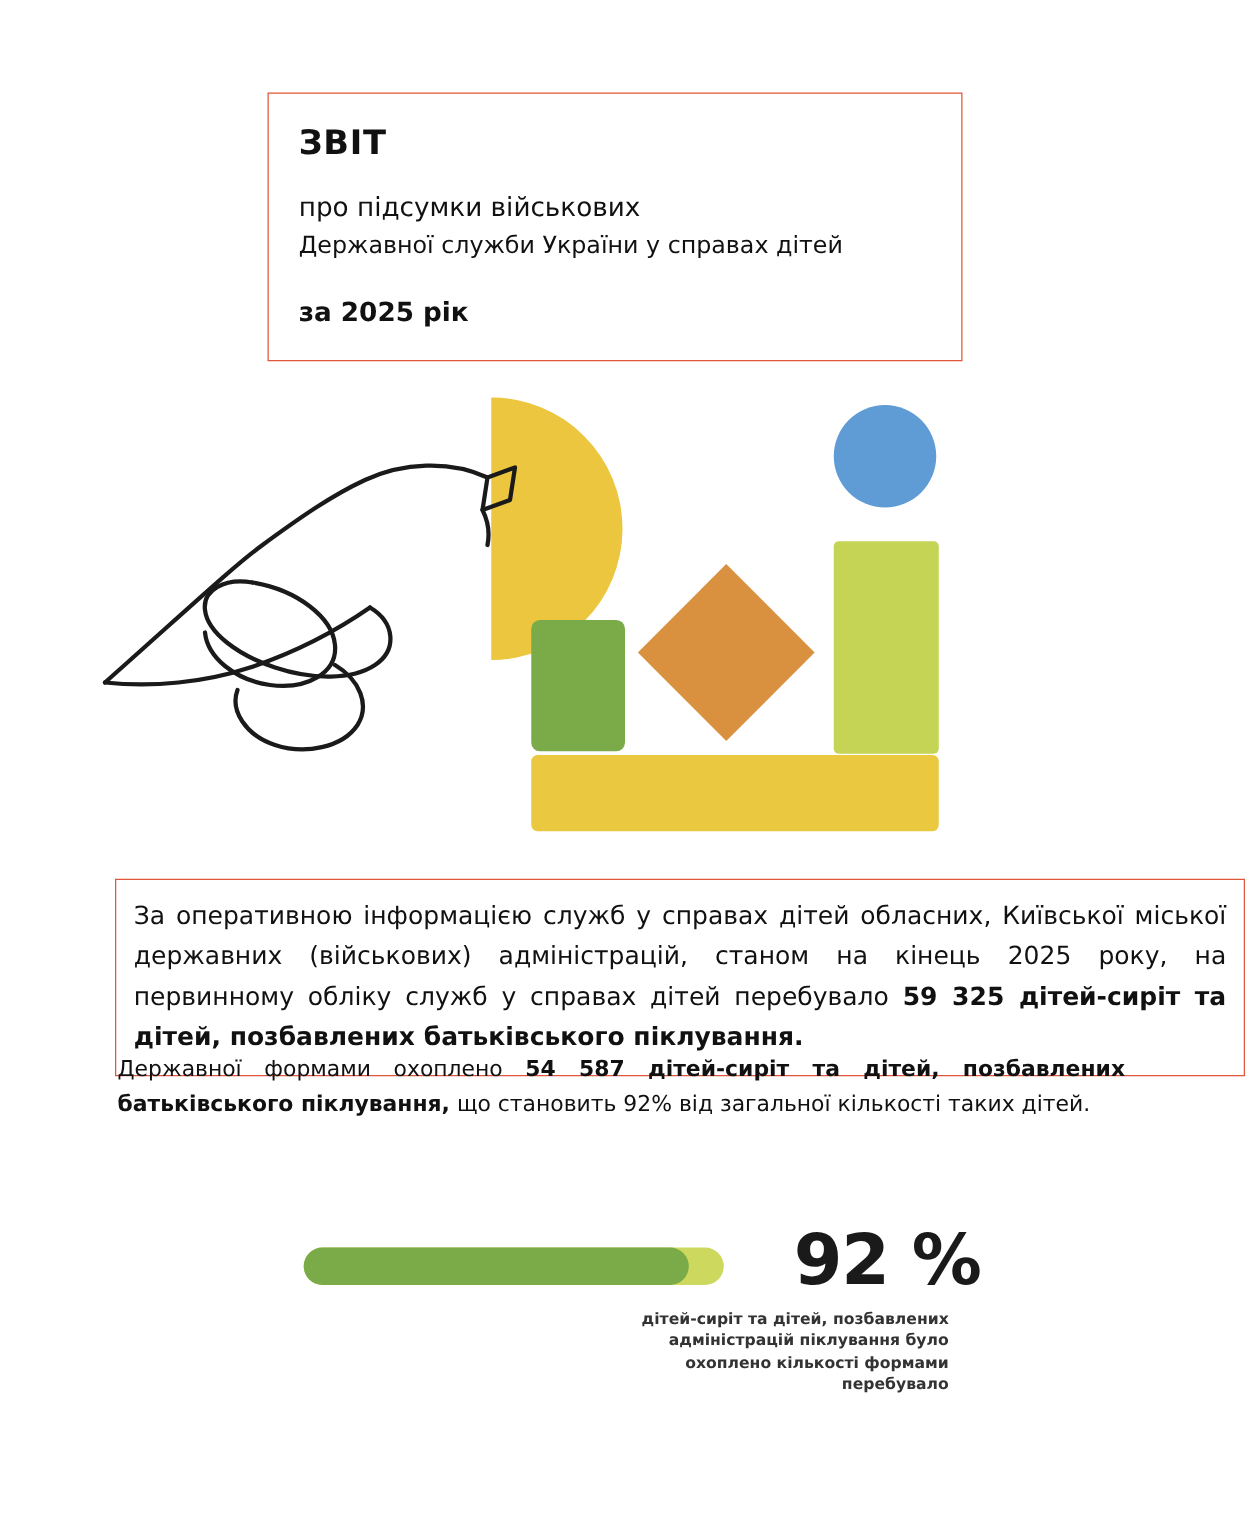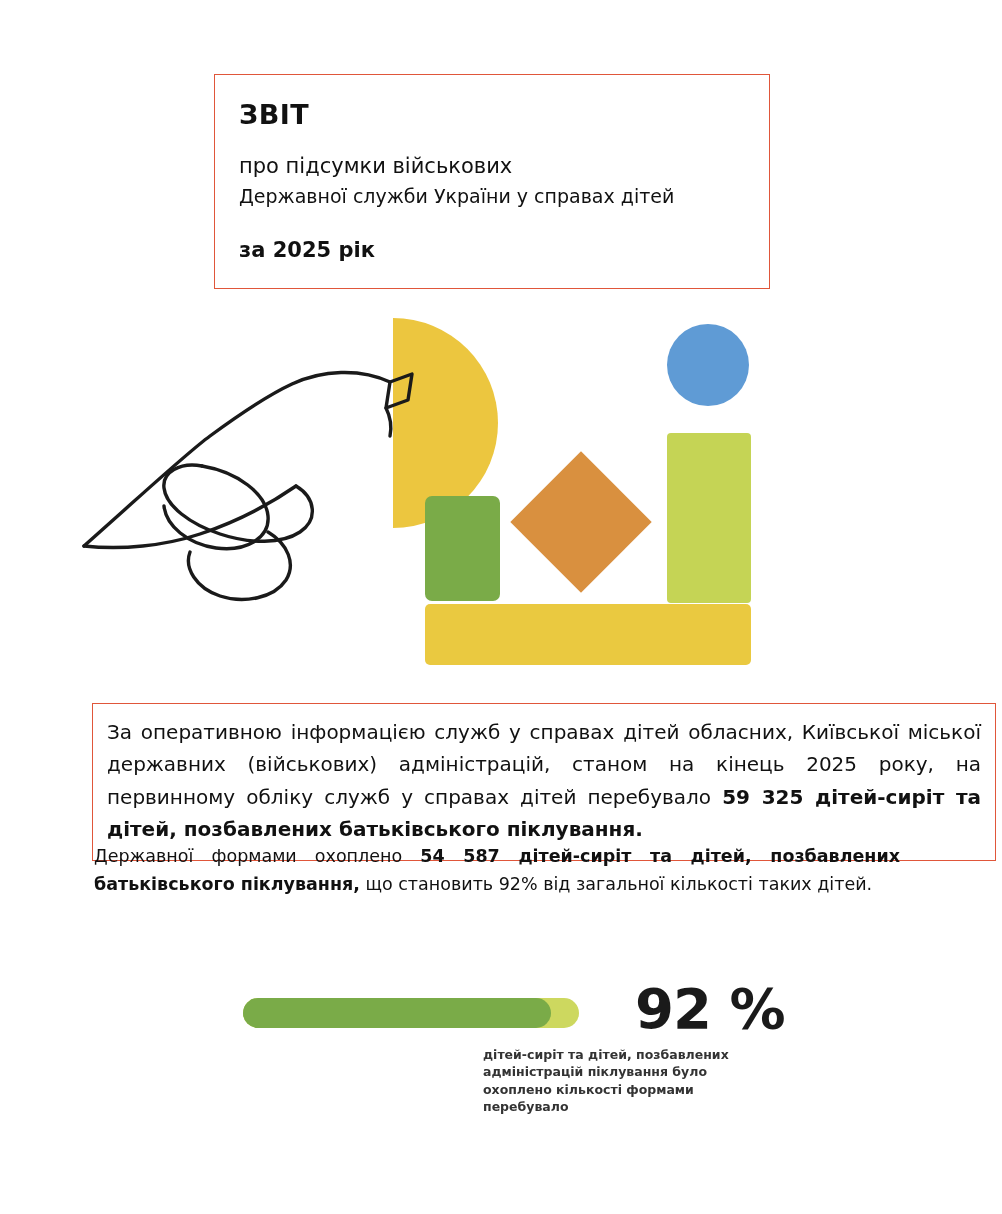--- a/index.html
+++ b/index.html
@@ -123,20 +123,21 @@
     color: #1a1a1a;
     white-space: nowrap;
     font-family: "DejaVu Sans", "Liberation Sans", sans-serif;
     margin-left: 44px;
   }
   .stat-caption {
     position: absolute;
     left: 240px;
     top: 58px;
     width: 276px;
+    text-align: right;
     font-size: 12.5px;
     line-height: 1.38;
     font-weight: bold;
     color: #333333;
   }
 </style>
 </head>
 <body>
 
 <div class="title-box">

